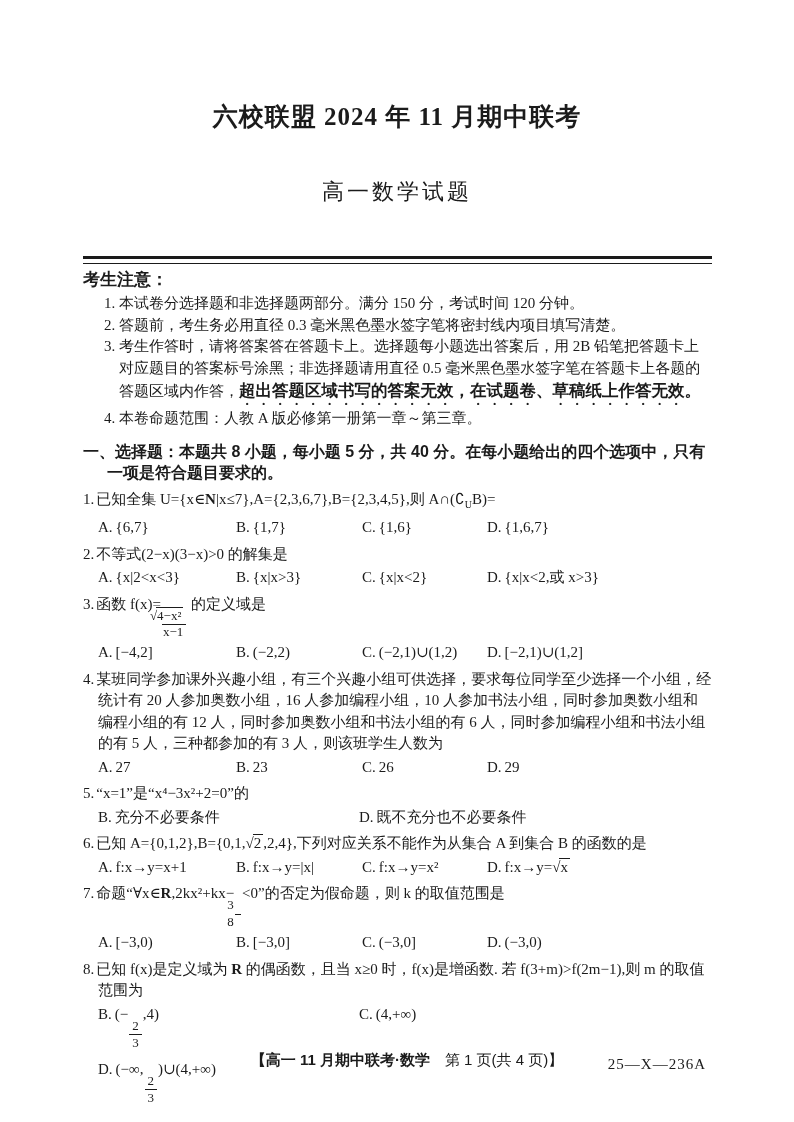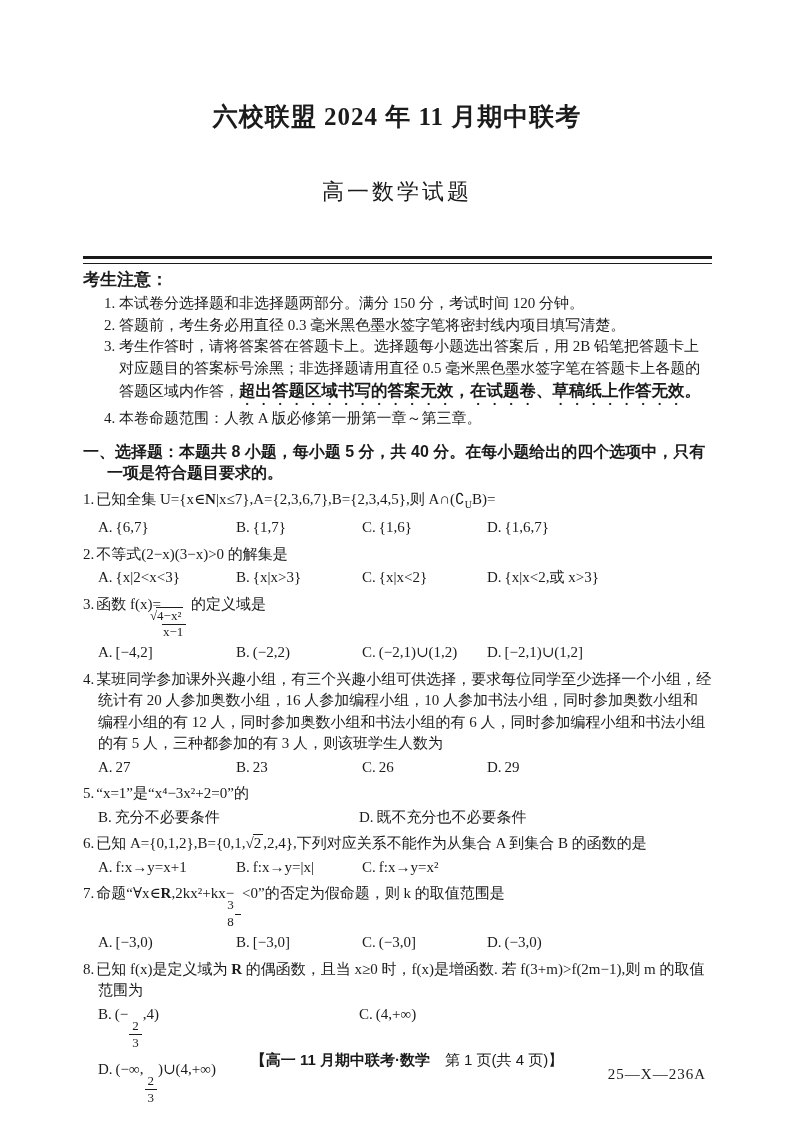--- a/index.html
+++ b/index.html
@@ -93,21 +93,21 @@
     position:absolute;left:0;top:1051px;width:100%;
     font-size:15px;
   }
   .footer-center{
     text-align:center;
     font-family:"Liberation Sans","DejaVu Sans",sans-serif;
     padding-left:20px;
   }
   .footer-center .fb{font-weight:bold;}
   .footer-code{
-    position:absolute;right:88px;top:15px;
+    position:absolute;right:88px;top:5px;
     font-family:"Liberation Serif","DejaVu Serif",serif;
     letter-spacing:1px;
     text-align:right;
   }
 </style>
 </head>
 <body>
 
 <div class="page">
 
@@ -173,20 +173,21 @@
             <div class="opt"><span class="optlabel">B.</span><span>充分不必要条件</span></div>
             <div class="opt"><span class="optlabel">D.</span><span>既不充分也不必要条件</span></div>
           </div>
         </div>
         <div class="q">
           <div class="stem"><span class="qnum">6.</span><span>已知 A={0,1,2},B={0,1,<span class="sqrt"><span class="rad">√</span><span class="radi">2</span></span>,2,4},下列对应关系不能作为从集合 A 到集合 B 的函数的是</span></div>
           <div class="opts cols-4">
             <div class="opt"><span class="optlabel">A.</span><span>f:x→y=x+1</span></div>
             <div class="opt"><span class="optlabel">B.</span><span>f:x→y=|x|</span></div>
             <div class="opt"><span class="optlabel">C.</span><span>f:x→y=x²</span></div>
+            <div class="opt"><span class="optlabel">D.</span><span>f:x→y=<span class="sqrt"><span class="rad">√</span><span class="radi">x</span></span></span></div>
           </div>
         </div>
         <div class="q">
           <div class="stem"><span class="qnum">7.</span><span>命题“∀x∈<b>R</b>,2kx²+kx−<span class="frac">
                 <span class="num">3</span>
                 <span class="den">8</span>
               </span>&lt;0”的否定为假命题，则 k 的取值范围是</span></div>
           <div class="opts cols-4">
             <div class="opt"><span class="optlabel">A.</span><span>[−3,0)</span></div>
             <div class="opt"><span class="optlabel">B.</span><span>[−3,0]</span></div>

